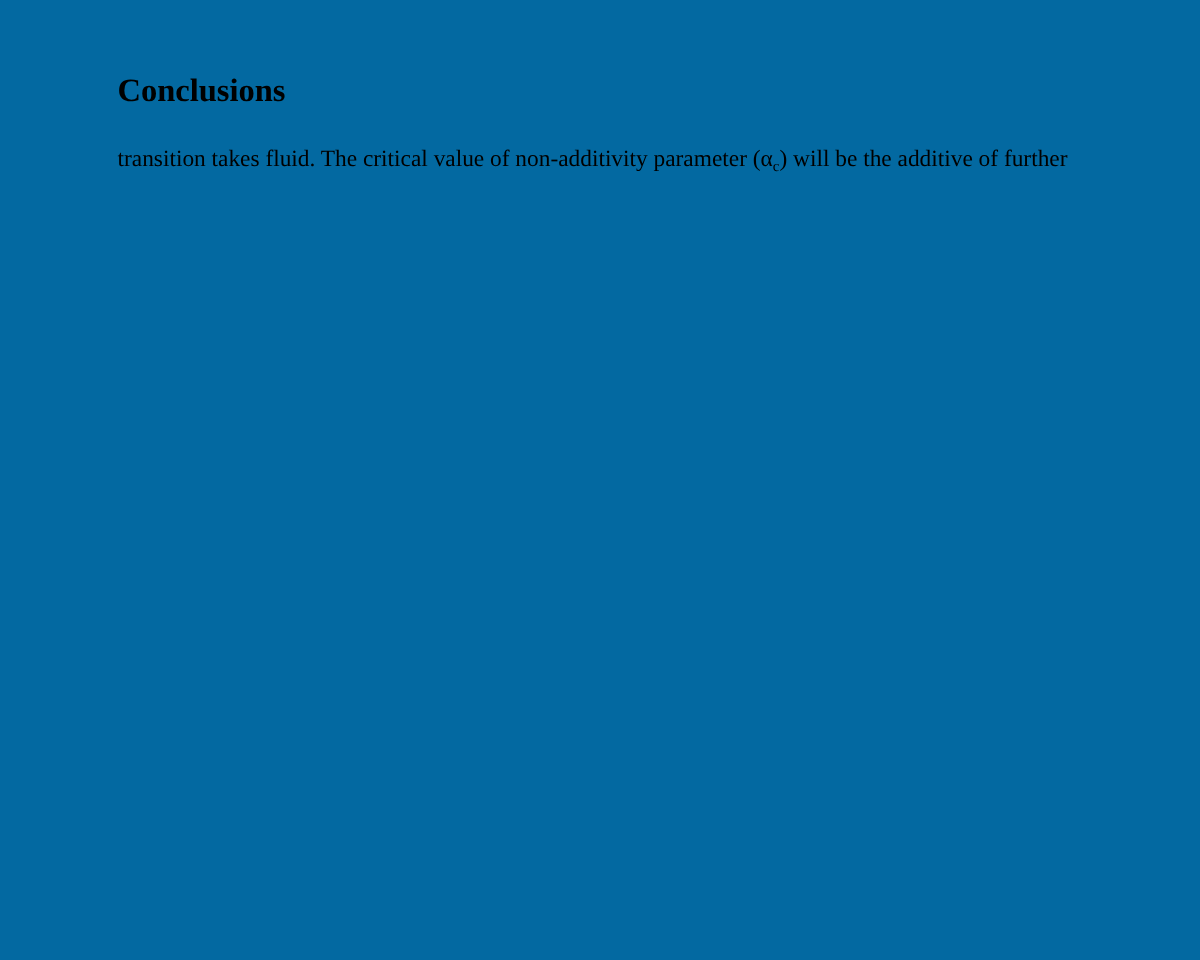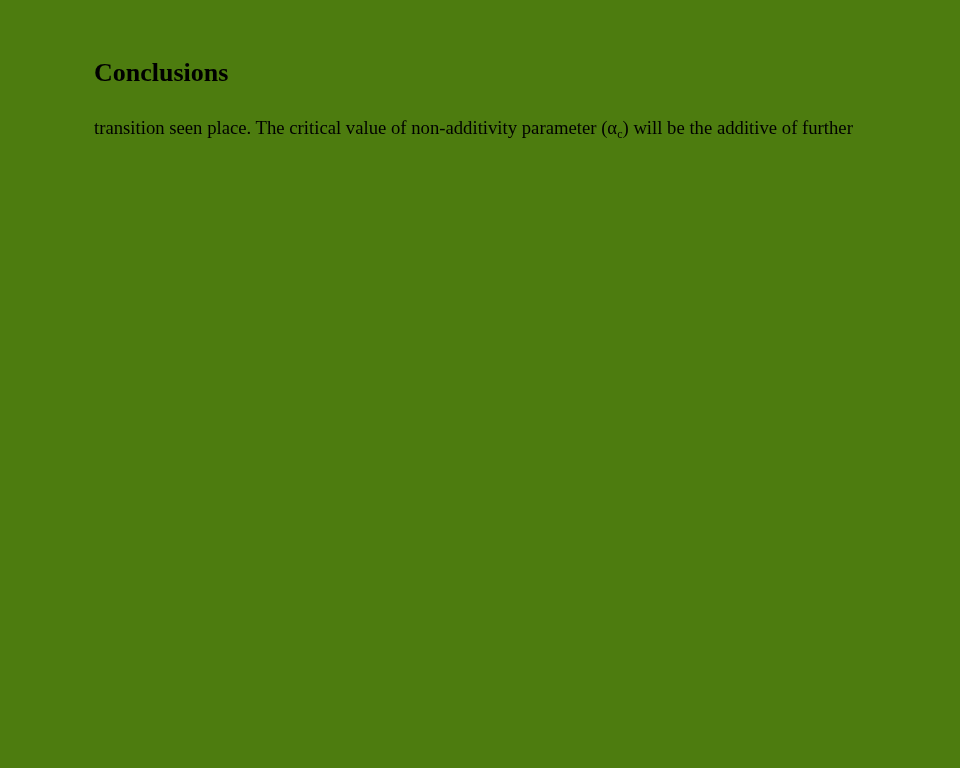--- a/index.html
+++ b/index.html
@@ -14,21 +14,21 @@
     position: relative;
     font-family: "Liberation Serif", "DejaVu Serif", serif;
     color: #000000;
   }
   .page {
     position: absolute;
     left: 0;
     top: 0;
     width: 960px;
     height: 768px;
-    background: #4d7c0f;
+    background: #0369a1;
   }
   .heading {
     position: absolute;
     left: 94px;
     top: 56px;
     font-size: 26px;
     font-weight: bold;
     line-height: 33px;
     white-space: pre;
   }
@@ -58,18 +58,18 @@
 <div class="page">
 
   <div class="heading">Conclusions</div>
 
   <div class="paragraph">
 
 
 
 
 
-    <div class="para-line"><span>transition seen place. The critical value of non-additivity parameter (</span><span>α</span><sub class="subscript">c</sub><span>) will be the additive of further</span></div>
+    <div class="para-line"><span>transition takes fluid. The critical value of non-additivity parameter (</span><span>α</span><sub class="subscript">c</sub><span>) will be the additive of further</span></div>
 
 
   </div>
 
 </div>
 
 </body></html>

